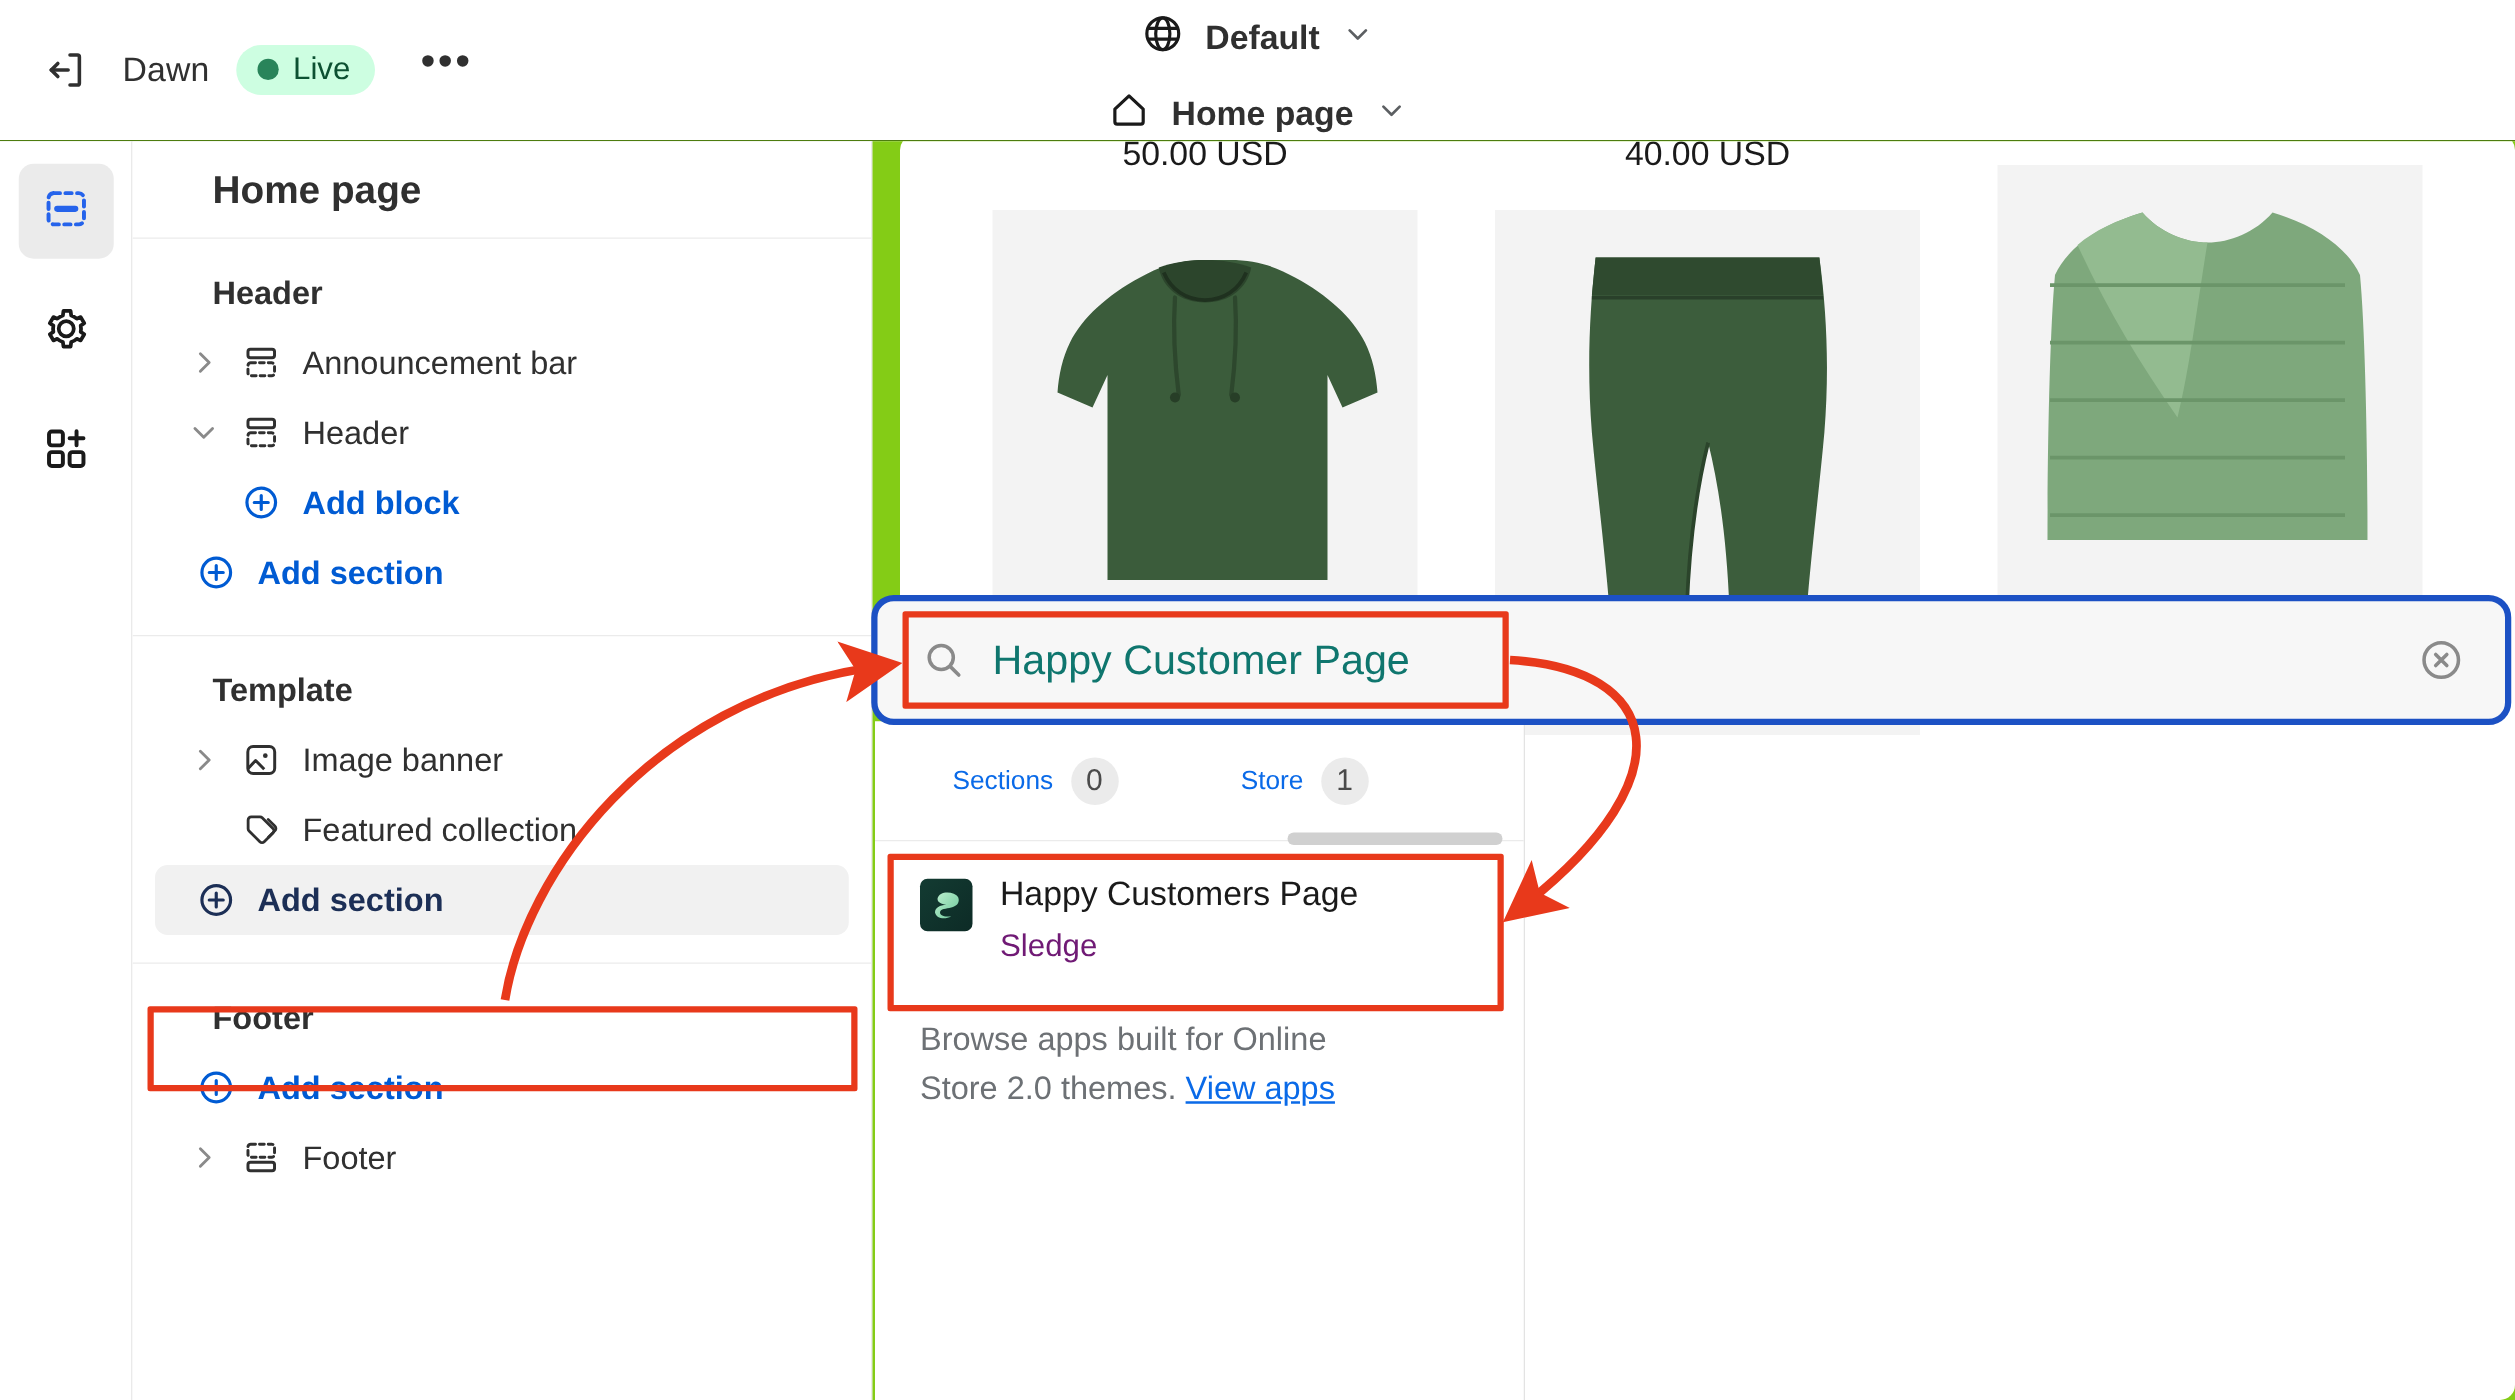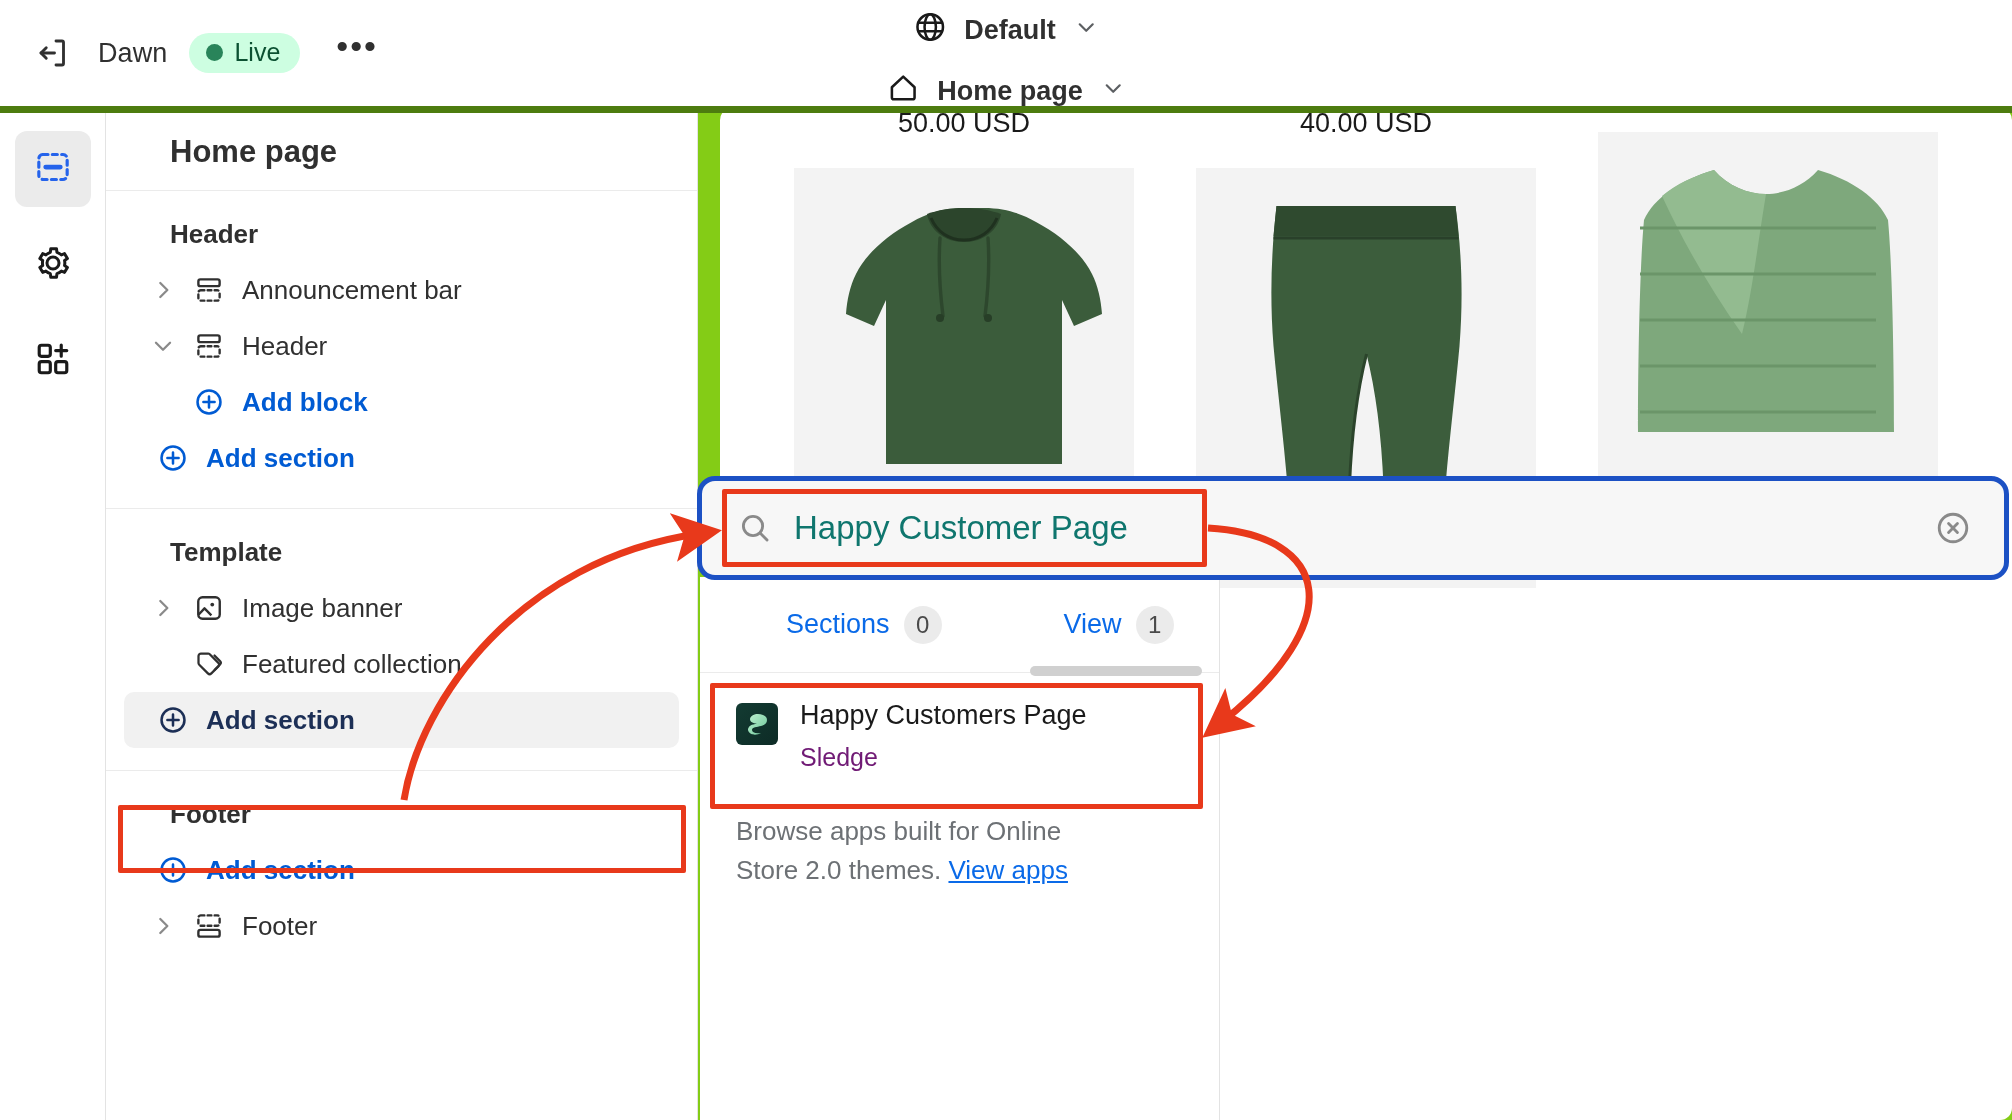--- a/index.html
+++ b/index.html
@@ -15,21 +15,21 @@
     position: relative;
     width: 2012px; height: 1120px;
     background: #ffffff;
   }
 
   
   .topbar {
     position: absolute; left: 0; top: 0;
     width: 2012px; height: 113px;
     background: #ffffff;
-    border-bottom: 7px solid #4d7c0f;
+    border-bottom: 1px solid #4d7c0f;
     display: flex; align-items: center;
   }
   .topbar-left {
     display: flex; align-items: center;
     padding-left: 30px; gap: 22px;
   }
   .exit-btn {
     width: 46px; height: 46px;
     display: flex; align-items: center; justify-content: center;
     border-radius: 8px; cursor: pointer;
@@ -209,21 +209,21 @@
   }
   .tabs {
     height: 96px; display: flex; align-items: center;
     padding-left: 62px; gap: 98px;
     border-bottom: 1px solid #ebebeb;
     position: relative;
   }
   .tab {
     display: flex; align-items: center; gap: 14px; cursor: pointer;
   }
-  .tab-label { font-size: 27px; color: #0a6ae8; margin-left: 24px; }
+  .tab-label { font-size: 21px; color: #0a6ae8; }
   .tab-count {
     background: #ebebeb; color: #4a4a4a;
     border-radius: 999px; min-width: 38px; height: 38px;
     display: flex; align-items: center; justify-content: center;
     font-size: 24px; padding: 0 12px;
   }
   .tab-underline {
     position: absolute; left: 330px; bottom: -4px;
     width: 172px; height: 10px; background: #d0d0d0;
     border-radius: 6px;
@@ -541,21 +541,21 @@
     </span>
   </div>
 
   <div class="results-panel">
     <div class="tabs">
       <div class="tab">
         <span class="tab-label">Sections</span>
         <span class="tab-count">0</span>
       </div>
       <div class="tab">
-        <span class="tab-label">View</span>
+        <span class="tab-label">Store</span>
         <span class="tab-count">1</span>
       </div>
       <div class="tab-underline"></div>
     </div>
 
     <div class="result-item">
       <div class="result-thumb">
         <svg width="36" height="36" viewBox="0 0 36 36">
           <defs>
             <linearGradient id="sg" x1="0" y1="0" x2="1" y2="1">

